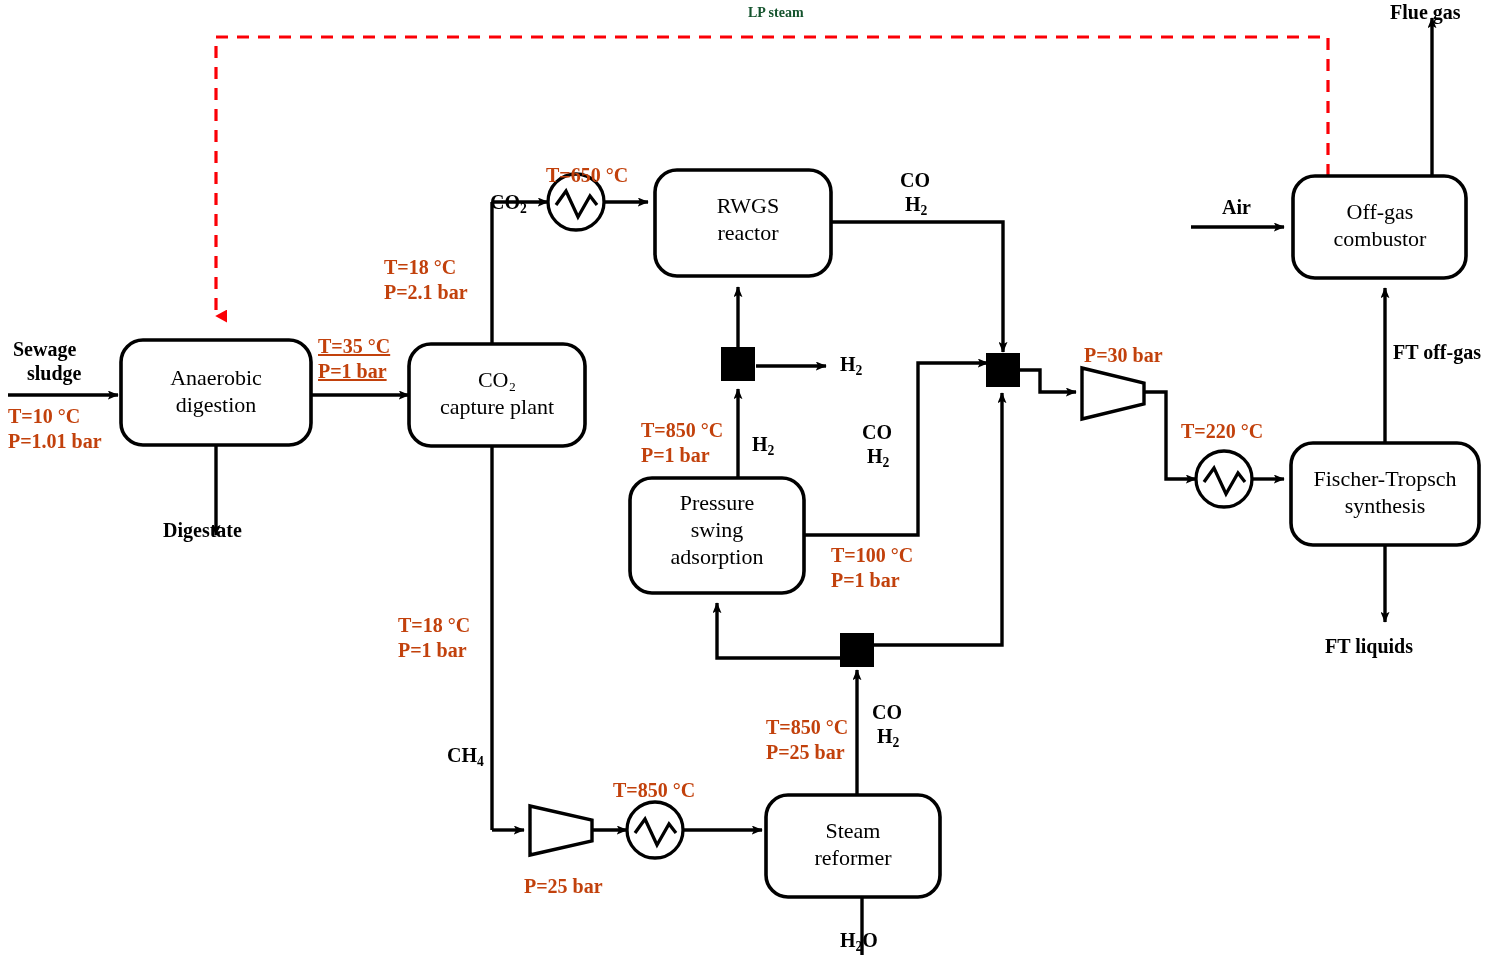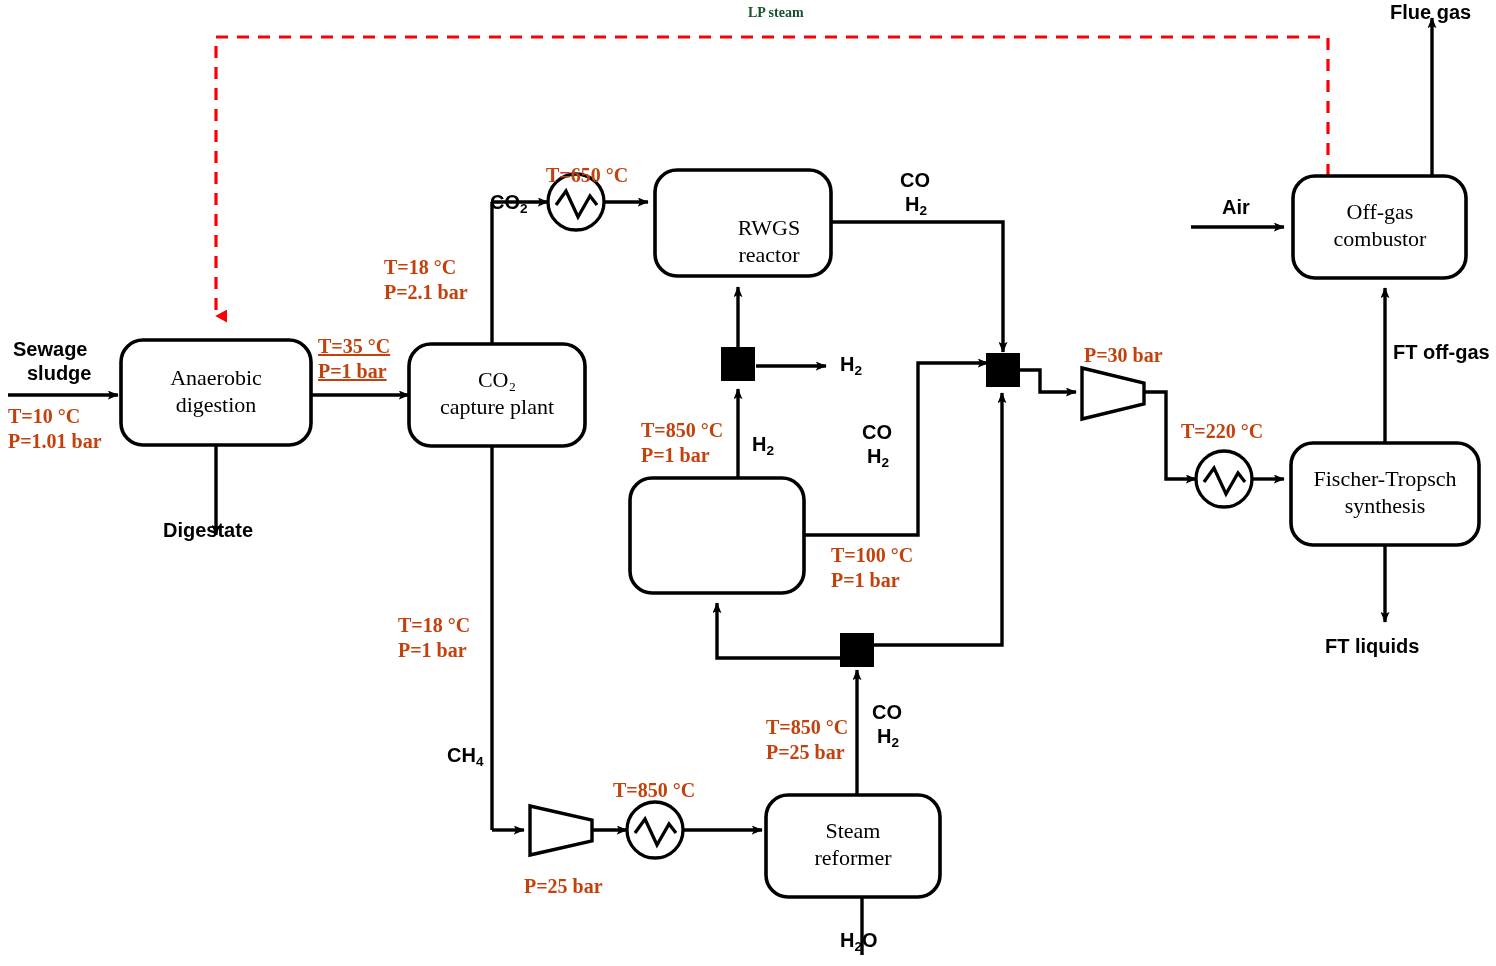--- a/index.html
+++ b/index.html
@@ -26,21 +26,21 @@
     text-align: center;
     font-family: "Liberation Serif", "DejaVu Serif", serif;
     font-size: 22px;
     color: #000000;
     line-height: 1.22;
     pointer-events: none;
     white-space: nowrap;
   }
   .stream-label {
     position: absolute;
-    font-family: Liberation Sans, sans-serif;
+    font-family: Liberation Serif, serif;
     font-weight: bold;
     font-size: 20px;
     color: #000000;
     line-height: 1.2;
     white-space: nowrap;
   }
   .cond-label {
     position: absolute;
     font-family: "Liberation Serif", "DejaVu Serif", serif;
     font-weight: bold;
@@ -171,25 +171,30 @@
   <div class="unit-label" style="left:216px; top:365px; transform:translateX(-50%);">
     <div>Anaerobic</div>
     <div>digestion</div>
   </div>
 
   <div class="unit-label" style="left:497px; top:367px; transform:translateX(-50%);">
     <div>CO₂</div>
     <div>capture plant</div>
   </div>
 
-  <div class="unit-label" style="left:769px; top:193px; transform:translateX(-50%);margin-top:22px;">
+  <div class="unit-label" style="left:748px; top:193px; transform:translateX(-50%);">
     <div>RWGS</div>
     <div>reactor</div>
   </div>
 
+  <div class="unit-label" style="left:717px; top:490px; transform:translateX(-50%);">
+    <div>Pressure</div>
+    <div>swing</div>
+    <div>adsorption</div>
+  </div>
 
   <div class="unit-label" style="left:853px; top:818px; transform:translateX(-50%);">
     <div>Steam</div>
     <div>reformer</div>
   </div>
 
   <div class="unit-label" style="left:1380px; top:199px; transform:translateX(-50%);">
     <div>Off-gas</div>
     <div>combustor</div>
   </div>

